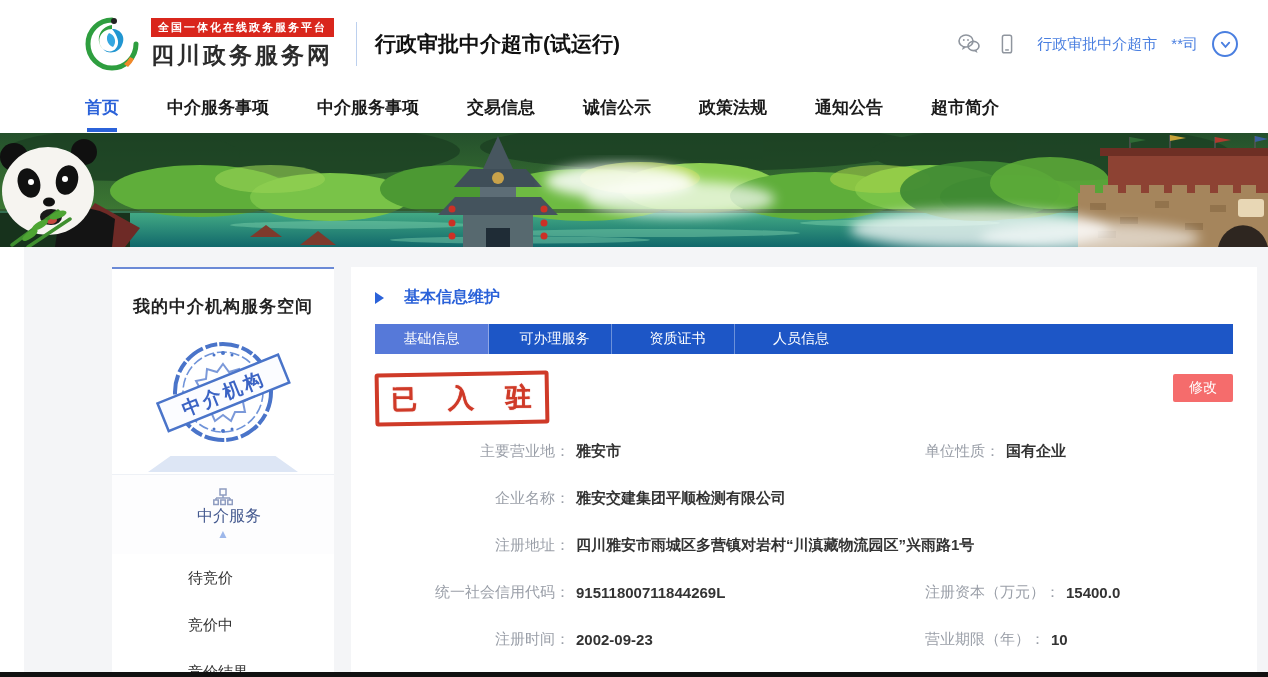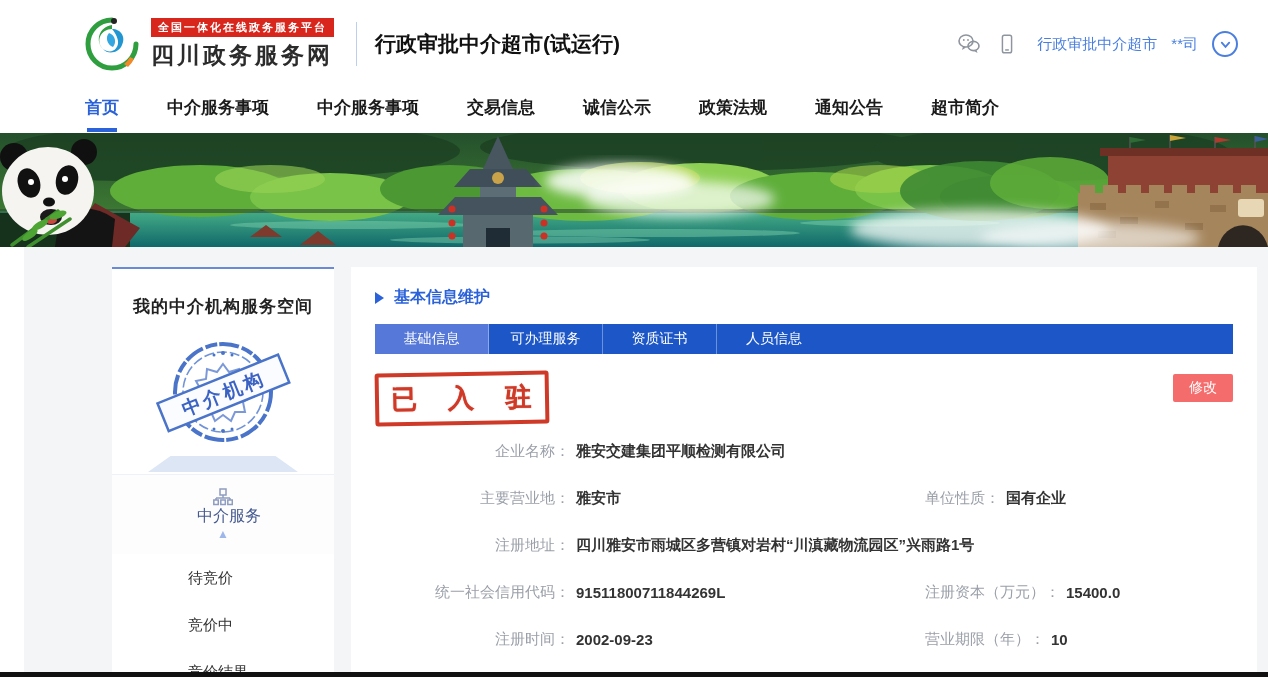--- a/index.html
+++ b/index.html
@@ -43,24 +43,24 @@
   .sb-stamp-area svg { position:absolute; left:50%; top:8px; transform:translateX(-50%); }
   .sb-pedestal { position:absolute; bottom:2px; left:50%; transform:translateX(-50%);
     width:150px; height:16px; background:#dde6f5; clip-path:polygon(15% 0,85% 0,100% 100%,0 100%); }
   .sb-menu { display:flex; align-items:center; padding:13px 18px; border-top:1px solid #eef1f6; cursor:pointer; background:#fdfdfe;flex-direction:column;}
   .sb-menu-label { font-size:16px; color:#44598f; margin-left:12px; flex:1; }
   .sb-menu-caret { color:#9db7ea; font-size:12px; }
   .sb-sub { list-style:none; }
   .sb-sub li { height:47px; line-height:47px; padding-left:76px; font-size:15px; color:#333; cursor:pointer; }
 
   .main { width:906px; background:#fff; height:408px; padding:20px 24px; position:relative; }
-  .sec-title { display:flex; align-items:center; gap:10px; color:#2b62d9; font-size:16px; font-weight:bold; }
+  .sec-title { display:flex; align-items:center; gap:20px; color:#2b62d9; font-size:16px; font-weight:bold; }
   .sec-arrow { width:0; height:0; border-left:9px solid #2b62d9; border-top:6px solid transparent;
     border-bottom:6px solid transparent; }
-  .tabs { display:flex; background:#1d56c6; margin-top:16px; height:30px; }
+  .tabs { display:flex; background:#1d56c6; margin-top:16px; height:30px;gap:9px; }
   .tab { width:114px; display:flex; align-items:center; justify-content:center; color:#fff;
     font-size:14px; cursor:pointer; border-right:1px solid rgba(255,255,255,.35); }
   .tab.active { background:#5679d9; }
   .stamp-row { display:flex; justify-content:space-between; align-items:flex-start; margin-top:18px; height:56px; }
   .status-stamp { border:4px solid #cf3a28; color:#cf3a28; font-size:26px; font-weight:bold;
     letter-spacing:12px; padding:5px 2px 5px 12px; border-radius:3px; transform:rotate(-1deg);
     text-shadow:0 0 1px #cf3a28; }
   .modify-btn { background:#f56c6c; color:#fff; border:none; font-size:14px; padding:5px 16px;
     cursor:pointer; margin-top:2px; border-radius:2px; font-family:inherit; }
   .frow { display:flex; align-items:center; height:47px; }
@@ -333,38 +333,38 @@
       <div class="tab active">基础信息</div>
       <div class="tab">可办理服务</div>
       <div class="tab">资质证书</div>
       <div class="tab" style="border-right:none">人员信息</div>
     </div>
     <div class="stamp-row">
       <span class="status-stamp">已 入 驻</span>
       <button class="modify-btn">修改</button>
     </div>
 
-    <div class="frow wide">
-      <div class="fcol1">
-        <span class="flabel">企业名称：</span>
-        <span class="fvalue">雅安交建集团平顺检测有限公司</span>
-      </div>
-    </div>
     <div class="frow">
       <div class="fcol1">
         <span class="flabel">主要营业地：</span>
         <span class="fvalue">雅安市</span>
       </div>
       <div class="fcol2">
         <span class="flabel2">单位性质：</span>
         <span class="fvalue">国有企业</span>
       </div>
     </div>
     <div class="frow wide">
       <div class="fcol1">
+        <span class="flabel">企业名称：</span>
+        <span class="fvalue">雅安交建集团平顺检测有限公司</span>
+      </div>
+    </div>
+    <div class="frow wide">
+      <div class="fcol1">
         <span class="flabel">注册地址：</span>
         <span class="fvalue">四川雅安市雨城区多营镇对岩村“川滇藏物流园区”兴雨路1号</span>
       </div>
     </div>
     <div class="frow">
       <div class="fcol1">
         <span class="flabel">统一社会信用代码：</span>
         <span class="fvalue">91511800711844269L</span>
       </div>
       <div class="fcol2">

